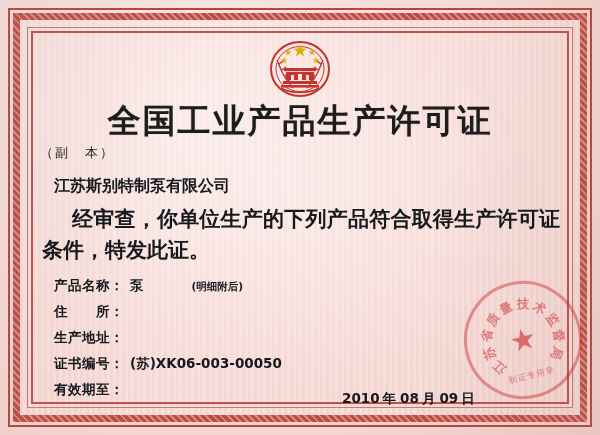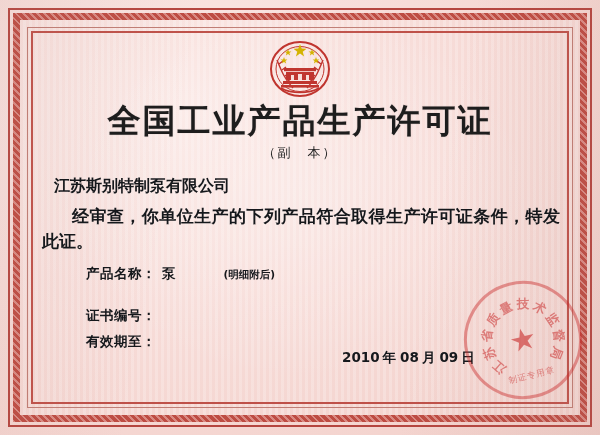--- a/index.html
+++ b/index.html
@@ -128,38 +128,37 @@
     font-family: "DejaVu Sans", "Liberation Sans", sans-serif;
     font-weight: bold;
     font-size: 33px;
     letter-spacing: 2px;
     color: #1d1d1d;
     margin-top: 6px;
     line-height: 1.05;
     text-shadow: 0 0 1px rgba(0,0,0,0.25);
   }
   .subtitle {
-    text-align: center;
     font-size: 13px;
     color: #222;
     margin-top: 5px;
     letter-spacing: 2px;
   }
 
   
   .company {
     margin-top: 14px;
     margin-left: 14px;
     font-size: 16px;
     font-weight: bold;
     color: #15181c;
   }
   .statement {
     margin-top: 7px;
-    font-size: 17px;
+    font-size: 21px;
     font-weight: bold;
     color: #15181c;
     line-height: 1.5;
     text-align: justify;
     padding-left: 2px;
   }
   .statement .indent { padding-left: 30px; display:inline; }
 
   .rows {
     margin-top: 10px;
@@ -169,41 +168,40 @@
     display: flex;
     align-items: baseline;
     font-size: 13.5px;
     font-weight: bold;
     color: #15181c;
     margin-bottom: 8px;
   }
   .row .label {
     white-space: nowrap;
     letter-spacing: 0.5px;
-    margin-left: 32px;
   }
   .row .value {
     margin-left: 6px;
     white-space: nowrap;
   }
   .row .value .small {
     font-size: 10.5px;
     font-weight: bold;
     padding-left: 48px;
   }
 
   .row.date-row {
     justify-content: flex-start;
     position: relative;
     text-align: right;
   }
   .issue-date {
     position: absolute;
     left: 285px;
-    top: 16px;
+    top: 9px;
     white-space: nowrap;
     font-size: 13.5px;
     font-weight: bold;
     letter-spacing: 1px;
   }
   .issue-date .num { letter-spacing: 0; padding: 0 3px; }
 
   .footnote {
     margin-top: 6px;
     padding-left: 14px;
@@ -321,27 +319,30 @@
     </div>
 
     <div class="rows">
 
       <div class="row">
         <span class="label">产品名称：</span>
         <span class="value"><span>泵</span><span class="small">(明细附后)</span></span>
       </div>
 
       <div class="row">
+        <span class="label">住　　所：</span>
       </div>
 
       <div class="row">
+        <span class="label">生产地址：</span>
       </div>
 
       <div class="row">
         <span class="label">证书编号：</span>
+        <span class="value">(苏)XK06-003-00050</span>
       </div>
 
       <div class="row date-row">
         <span class="label">有效期至：</span>
         <span class="issue-date">
           <span class="num">2010</span><span>年</span><span class="num">08</span><span>月</span><span class="num">09</span><span>日</span>
         </span>
       </div>
 
     </div>

